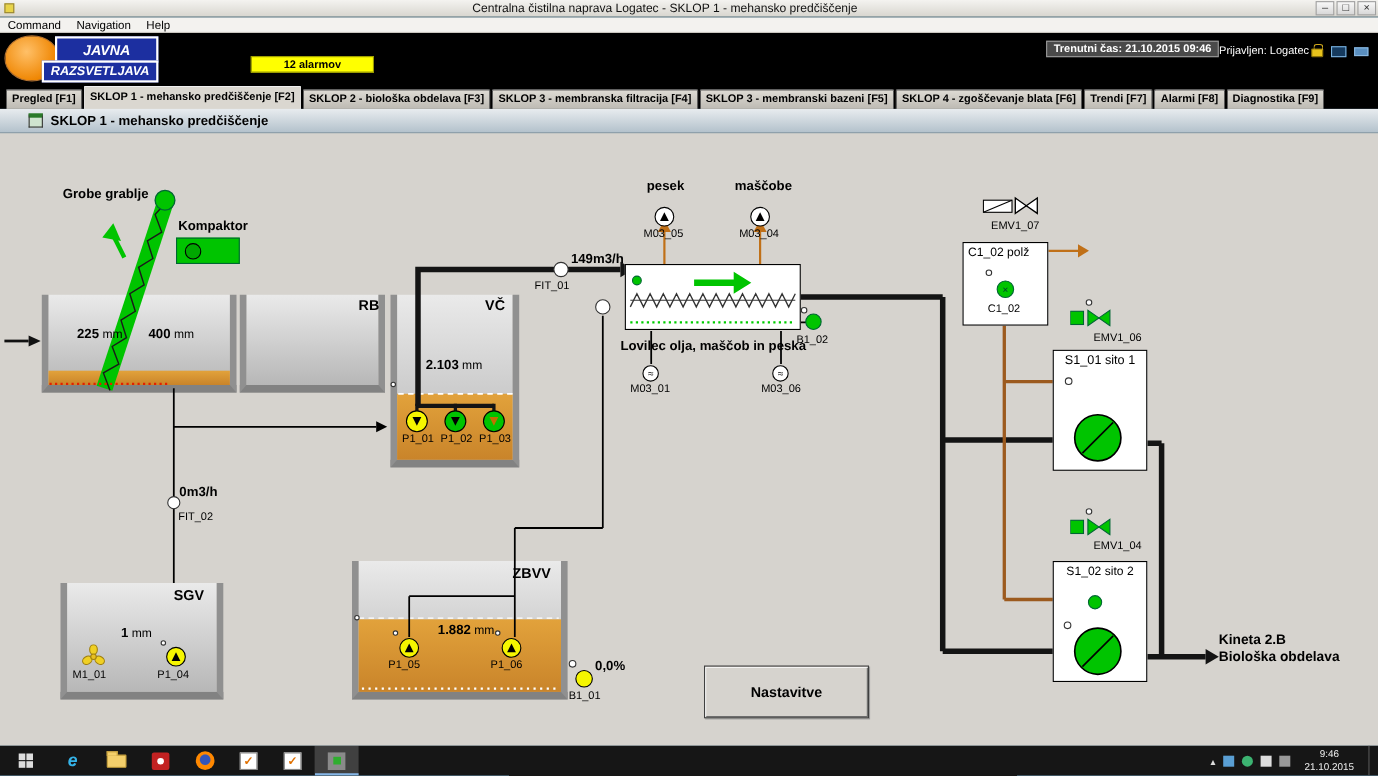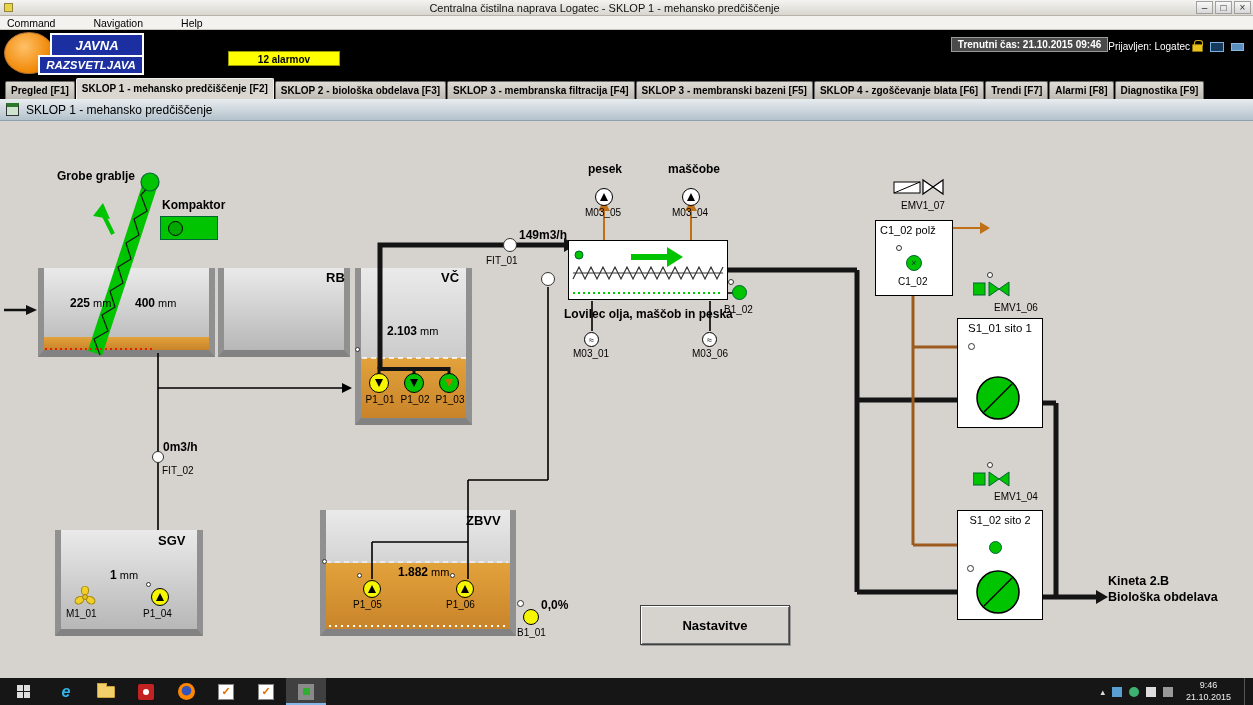--- a/index.html
+++ b/index.html
@@ -11,21 +11,21 @@
   .titlebar { position:absolute; left:0; top:0; width:1253px; height:16px;
     background:linear-gradient(180deg,#f4f3f0,#d8d6cf); border-bottom:1px solid #b6b3ac;
     display:flex; align-items:center; font-size:11px; color:#111; }
   .titlebar .tb-appicon { width:9px; height:9px; margin-left:4px; background:#e8d44a; border:1px solid #96843a; }
   .titlebar .tb-title { flex:1; text-align:center; }
   .tb-btn { width:17px; height:13px; margin-right:2px; display:flex; align-items:center; justify-content:center;
     font-size:10px; color:#333; background:linear-gradient(#f8f8f8,#d8d8d8); border:1px solid #a0a0a0; cursor:default; }
 
   
   .menubar { position:absolute; left:0; top:16px; width:1253px; height:14px; background:#f3f2ef;
-    border-bottom:1px solid #c9c6c0; font-size:10.5px; display:flex; align-items:center;gap:24px; }
+    border-bottom:1px solid #c9c6c0; font-size:10.5px; display:flex; align-items:center; }
   .menubar span { padding:0 7px; }
 
   
   .header { position:absolute; left:0; top:30px; width:1253px; height:69px; background:#000; color:#fff; }
   .logo { position:absolute; left:4px; top:2px; width:150px; height:44px; }
   .logo .ball { position:absolute; left:0; top:0; width:50px; height:42px; border-radius:50%;
     background:radial-gradient(circle at 40% 35%, #ffc068, #ef8500 70%, #c96c00); border:1px solid #b07030; }
   .logo .bluebox { position:absolute; background:#1c2fa0; border:2px solid #fff; color:#fff;
     font-style:italic; font-weight:bold; display:flex; align-items:center; justify-content:center; }
   .alarm-btn { position:absolute; left:228px; top:21px; width:112px; height:15px; background:#ffff00; color:#000;
@@ -43,42 +43,42 @@
   
   .tabstrip { position:absolute; left:0; bottom:0; width:100%; height:21px; display:flex; align-items:flex-end; padding-left:5px; }
   .tab { height:18px; line-height:17px; padding:0 5px; margin-right:1px; font-size:10px; font-weight:bold; color:#000;
     background:linear-gradient(180deg,#dedbd4,#bdbab3); border:1px solid #6b6b6b; border-bottom:none;
     border-radius:2px 2px 0 0; white-space:nowrap; cursor:pointer; }
   .tab.active { height:21px; line-height:20px; background:#dad7d0; border:1px solid #f0f0f0; border-bottom:none; }
 
   
   .subheader { position:absolute; left:0; top:99px; width:1253px; height:22px;
     background:linear-gradient(180deg,#e8ecef,#b4c2cc); border-bottom:1px solid #8fa0ab;
-    display:flex; align-items:center; font-size:12px; font-weight:normal; color:#000; }
+    display:flex; align-items:center; font-size:12px; font-weight:bold; color:#000;padding-left:20px; }
   .subheader .sh-icon { width:13px; height:13px; margin:0 7px 0 6px; border:1px solid #333; background:#cfe4cf;
     border-top:4px solid #2a7a2a; }
 
   
   .scada { position:absolute; left:0; top:121px; width:1253px; height:557px; background:#d6d3ce; }
   .tank { position:absolute; background:linear-gradient(180deg,#eaeaea,#b7b7b7);
     border-left:6px solid #909090; border-right:6px solid #909090; border-bottom:7px solid #828282; }
   .liquid { position:absolute; left:0; right:0; bottom:0; background:linear-gradient(180deg,#e2a23b,#c9842a); }
   .lbl { position:absolute; font-size:11px; color:#000; white-space:nowrap; }
   .b { font-weight:bold; }
   .s10 { font-size:10px; } .s12 { font-size:12px; } .s13 { font-size:13px; }
   .ctr { text-align:center; }
   .pump { position:absolute; border:1.5px solid #000; border-radius:50%;
     display:flex; align-items:center; justify-content:center; }
   .pump.green { background:#00c400; } .pump.yellow { background:#f6f600; } .pump.white { background:#fff; }
   .tri-up { width:0; height:0; border-left:4px solid transparent; border-right:4px solid transparent; border-bottom:8px solid #000; }
   .tri-down { width:0; height:0; border-left:4px solid transparent; border-right:4px solid transparent; border-top:8px solid #000; }
   .tri-down.or { border-top-color:#c07000; }
   .dot { position:absolute; background:#fff; border:1px solid #333; border-radius:50%; }
   .whitebox { position:absolute; background:#fff; border:1px solid #000; }
-  .settings-btn { position:absolute; left:640px; top:484px; width:150px; height:40px; background:#d6d3ce;
+  .settings-btn { position:absolute; left:640px; top:484px; width:150px; height:48px; background:#d6d3ce;
     border:1px solid #404040; box-shadow:inset 1px 1px 0 #ffffff, inset -1px -1px 0 #6d6d6d, 1px 1px 0 #9a9a9a;
     font-family:"Liberation Sans", sans-serif; font-size:13px; font-weight:bold; cursor:pointer; }
   .greencirc { background:#00c400; border:1.5px solid #063; border-radius:50%; position:absolute;
     display:flex; align-items:center; justify-content:center; font-size:9px; color:#033; }
 
   
   .taskbar { position:absolute; left:0; top:678px; width:1253px; height:27px; background:#161616;
     display:flex; align-items:stretch; color:#eee; }
   .tb-cell { width:40px; display:flex; align-items:center; justify-content:center; cursor:pointer; }
   .tb-cell.start { width:46px; }

